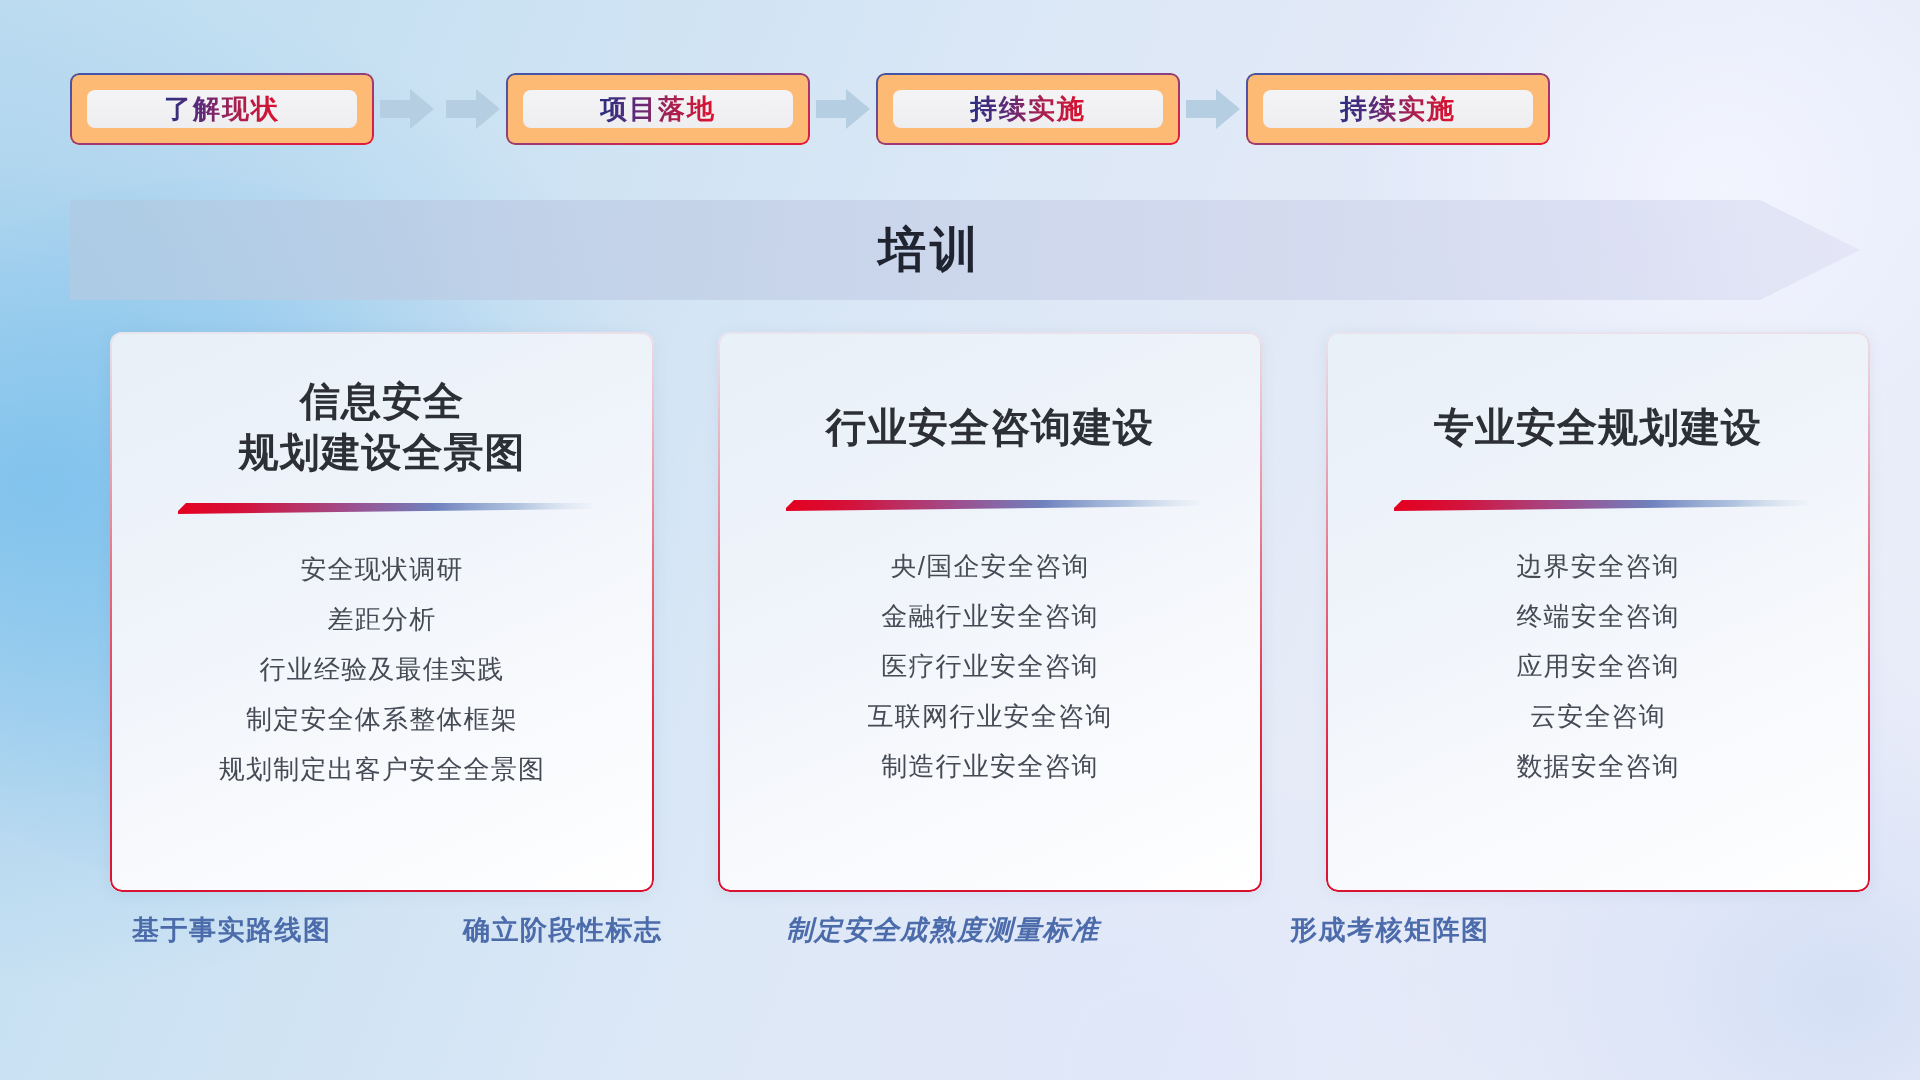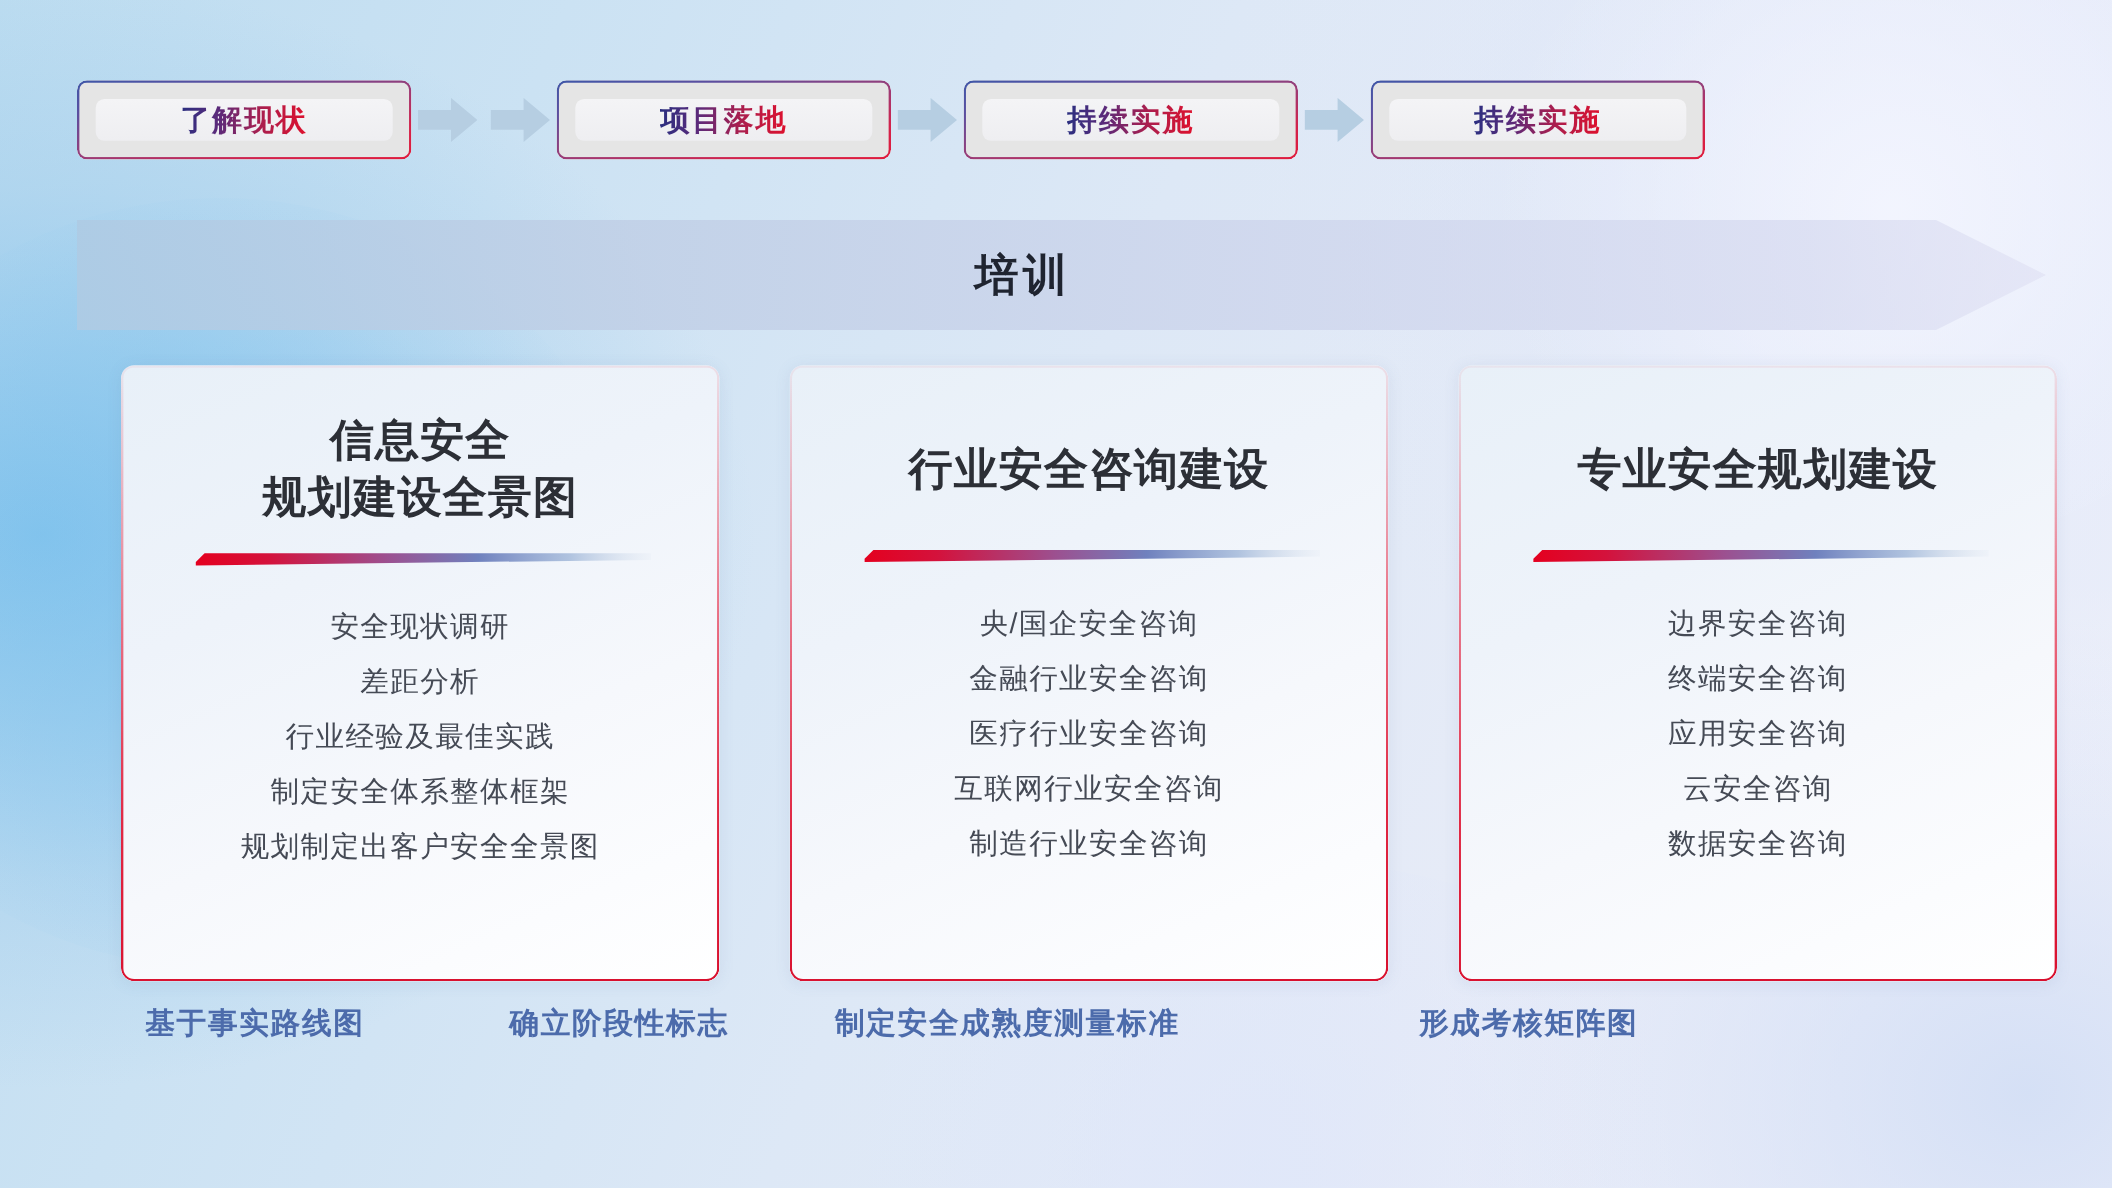--- a/index.html
+++ b/index.html
@@ -41,21 +41,21 @@
     width: 1790px;
     height: 78px;
     display: flex;
     align-items: center;
   }
   .step-box {
     flex: 0 0 304px;
     height: 72px;
     border-radius: 9px;
     position: relative;
-    background: #e5e5e5;
+    background: #fdba74;
     display: flex;
     align-items: center;
     justify-content: center;
     padding: 17px;
   }
   
   .step-box::before {
     content: "";
     position: absolute;
     inset: 0;
@@ -107,21 +107,21 @@
     height: 100px;
   }
   .banner svg { position: absolute; inset: 0; width: 100%; height: 100%; }
   .banner-title {
     position: absolute;
     inset: 0;
     display: flex;
     align-items: center;
     justify-content: center;
     padding-right: 70px;
-    font-size: 40px;
+    font-size: 48px;
     font-weight: 700;
     color: #1f2430;
     letter-spacing: 4px;
     text-align: center;
   }
 
   
   .cards {
     position: absolute;
     left: 110px;
@@ -212,21 +212,21 @@
   .bottom-label {
     position: absolute;
     font-size: 27px;
     font-weight: 700;
     color: #4c6bab;
     letter-spacing: 1.5px;
     white-space: nowrap;
   }
   .bl-0 { left: 132px; }
   .bl-1 { left: 463px; }
-  .bl-2 { left: 759px; }
+  .bl-2 { left: 786px; font-style: italic; }
   .bl-3 { left: 1290px; }
 </style>
 </head>
 <body>
 
 <div class="bg-blob blob-a"></div>
 <div class="bg-blob blob-b"></div>
 <div class="bg-blob blob-c"></div>
 
 <div class="steps">

